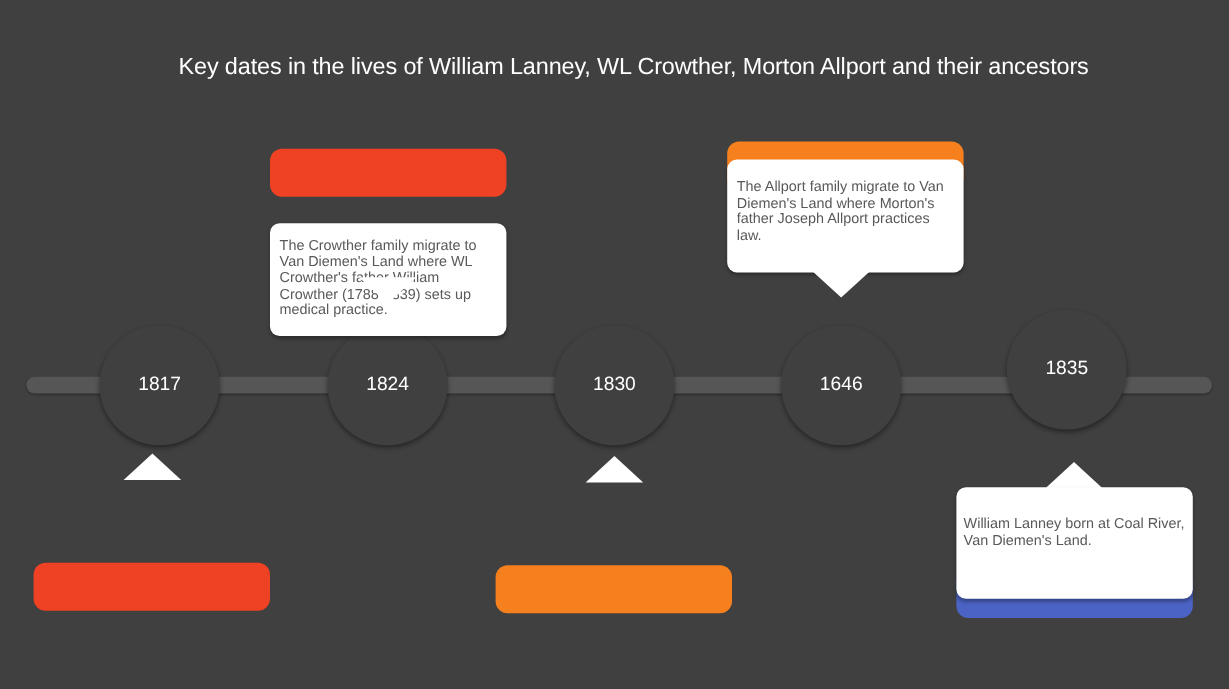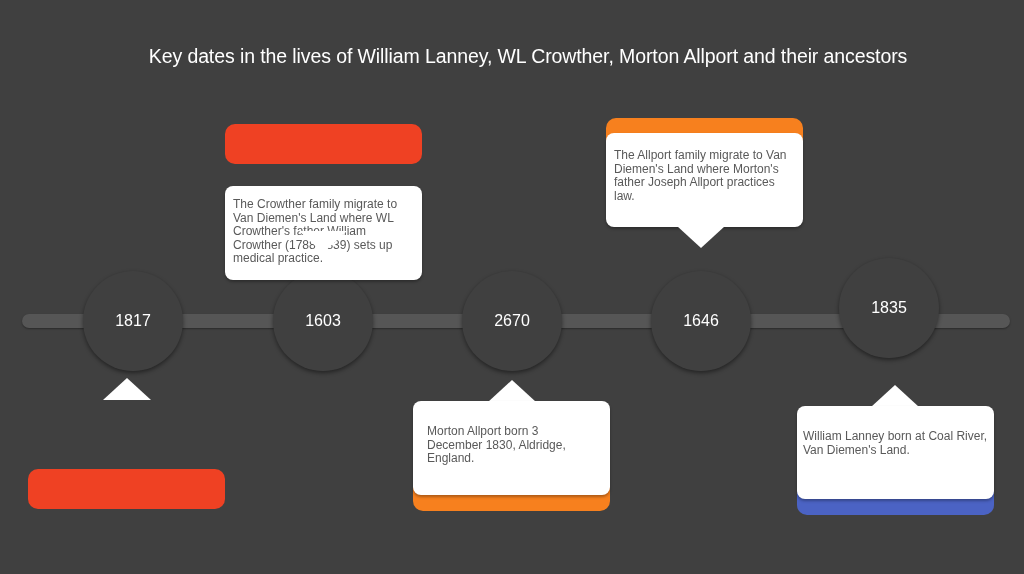--- a/index.html
+++ b/index.html
@@ -88,24 +88,24 @@
 <body>
 
 <div class="title">Key dates in the lives of William Lanney, WL Crowther, Morton Allport and their ancestors</div>
 
 <div class="bar"></div>
 
 <div class="node" style="left:83px; top:271px;">
   <span>1817</span>
 </div>
 <div class="node" style="left:273px; top:271px;">
-  <span>1603</span>
+  <span>1824</span>
 </div>
 <div class="node" style="left:462px; top:271px;">
-  <span>2670</span>
+  <span>1830</span>
 </div>
 <div class="node" style="left:651px; top:271px;">
   <span>1646</span>
 </div>
 <div class="node" style="left:839px; top:258px;">
   <span>1835</span>
 </div>
 
 <div class="card" style="left:225px; top:124px; height:130px;">
   <div class="accent" style="top:0; background:#ef4123;"></div>
@@ -124,23 +124,20 @@
 </div>
 
 <div class="card" style="left:28px; top:378px; height:131px;">
   <div class="arrow up" style="left:75px; top:0;"></div>
   <div class="accent" style="top:91px; background:#ef4123;"></div>
 </div>
 
 <div class="card" style="left:413px; top:380px; height:131px;">
   <div class="arrow up" style="left:75px; top:0;"></div>
   <div class="accent" style="top:91px; background:#f7801e;"></div>
-  <div class="body" style="top:21px; height:94px; padding:24px 14px 0 14px;">
-    <span>Morton Allport born 3 December 1830, Aldridge, England.</span>
-  </div>
 </div>
 
 <div class="card" style="left:797px; top:385px; height:130px;">
   <div class="arrow up" style="left:74px; top:0;"></div>
   <div class="accent" style="top:90px; background:#4b63c4;"></div>
   <div class="body" style="top:21px; height:93px; padding:24px 6px 0 6px;">
     <span>William Lanney born at Coal River, Van Diemen's Land.</span>
   </div>
 </div>
 

